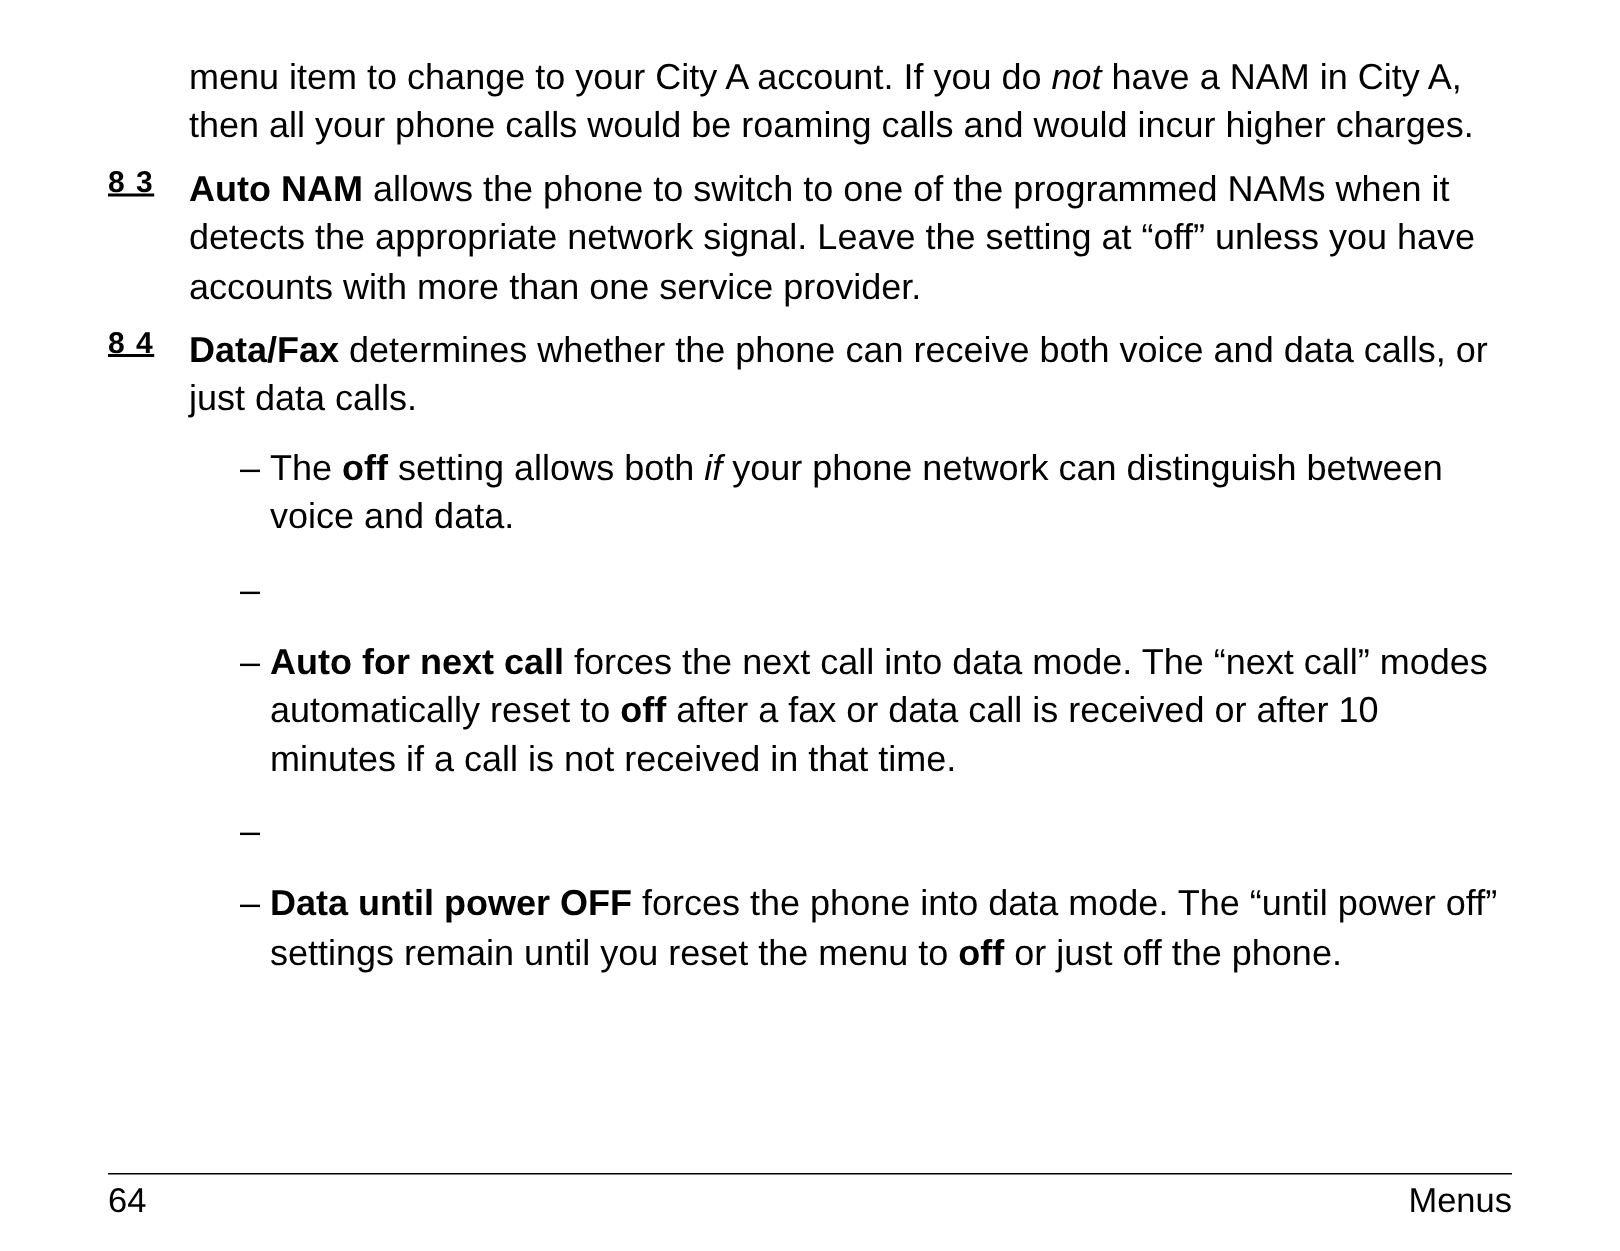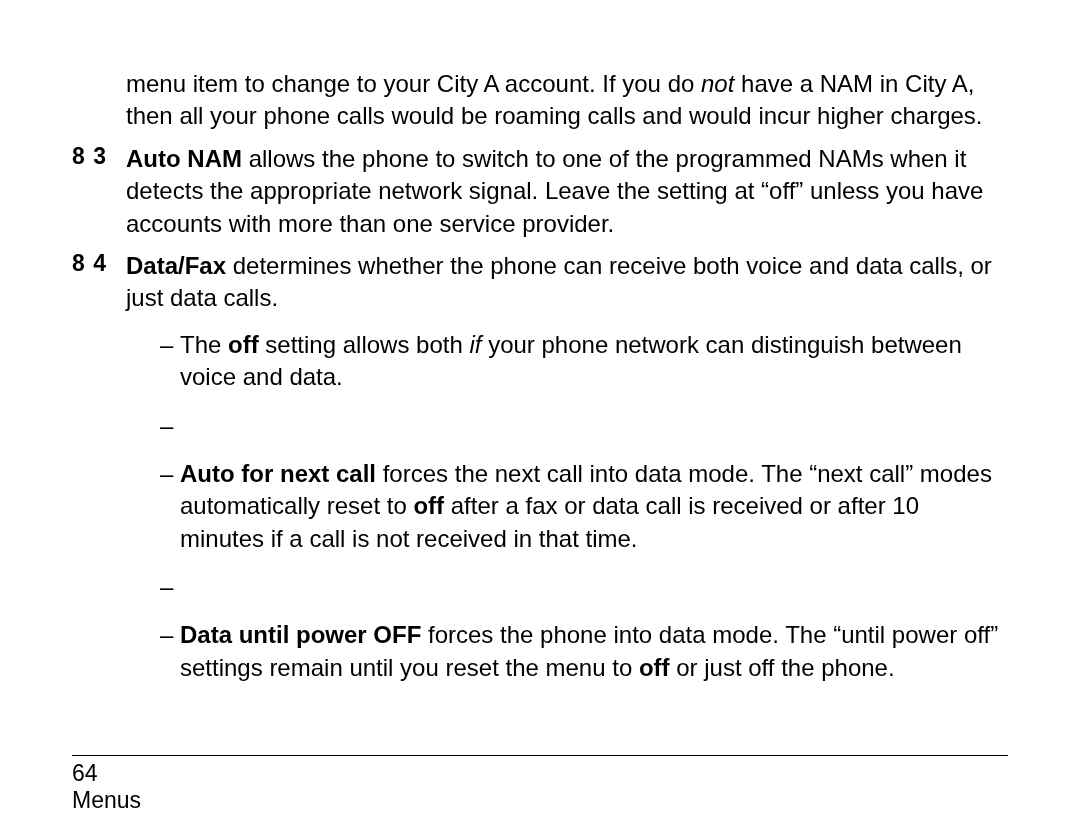--- a/index.html
+++ b/index.html
@@ -9,42 +9,43 @@
     height: 834px;
     background: #ffffff;
     font-family: Verdana, Geneva, Tahoma, sans-serif;
     color: #000;
   }
   .page {
     position: relative;
     width: 1080px;
     height: 834px;
     box-sizing: border-box;
-    padding: 68px 72px 0 72px;
+    padding: 36px 72px 0 72px;
   }
   .para {
     font-size: 24px;
     line-height: 1.35;
     margin: 0;
   }
   .first-para {
     margin-left: 54px;
     margin-bottom: 10px;
   }
   .numbered {
     display: flex;
     margin-top: 4px;
     margin-bottom: 10px;
   }
   .num {
     width: 54px;
     flex-shrink: 0;
     font-weight: bold;
-    font-size: 23px;
+    font-size: 20px;
     letter-spacing: 1px;
+    text-decoration: underline;
   }
   .body {
     flex: 1;
   }
   .sublist {
     margin-left: 88px;
     margin-top: 14px;
   }
   .subitem {
     display: flex;
@@ -61,21 +62,20 @@
   .footer {
     position: absolute;
     left: 72px;
     right: 72px;
     bottom: 20px;
     border-top: 1px solid #000;
     padding-top: 4px;
     display: flex;
     justify-content: space-between;
     font-size: 23px;
-    flex-direction: column;
   }
 </style>
 </head>
 <body>
 
 <div class="page">
 
   <p class="para first-para">
     <span>menu item to change to your City A account. If you do </span><span class="i">not</span><span> have a NAM in City A, then all your phone calls would be roaming calls and would incur higher charges.</span>
   </p>

